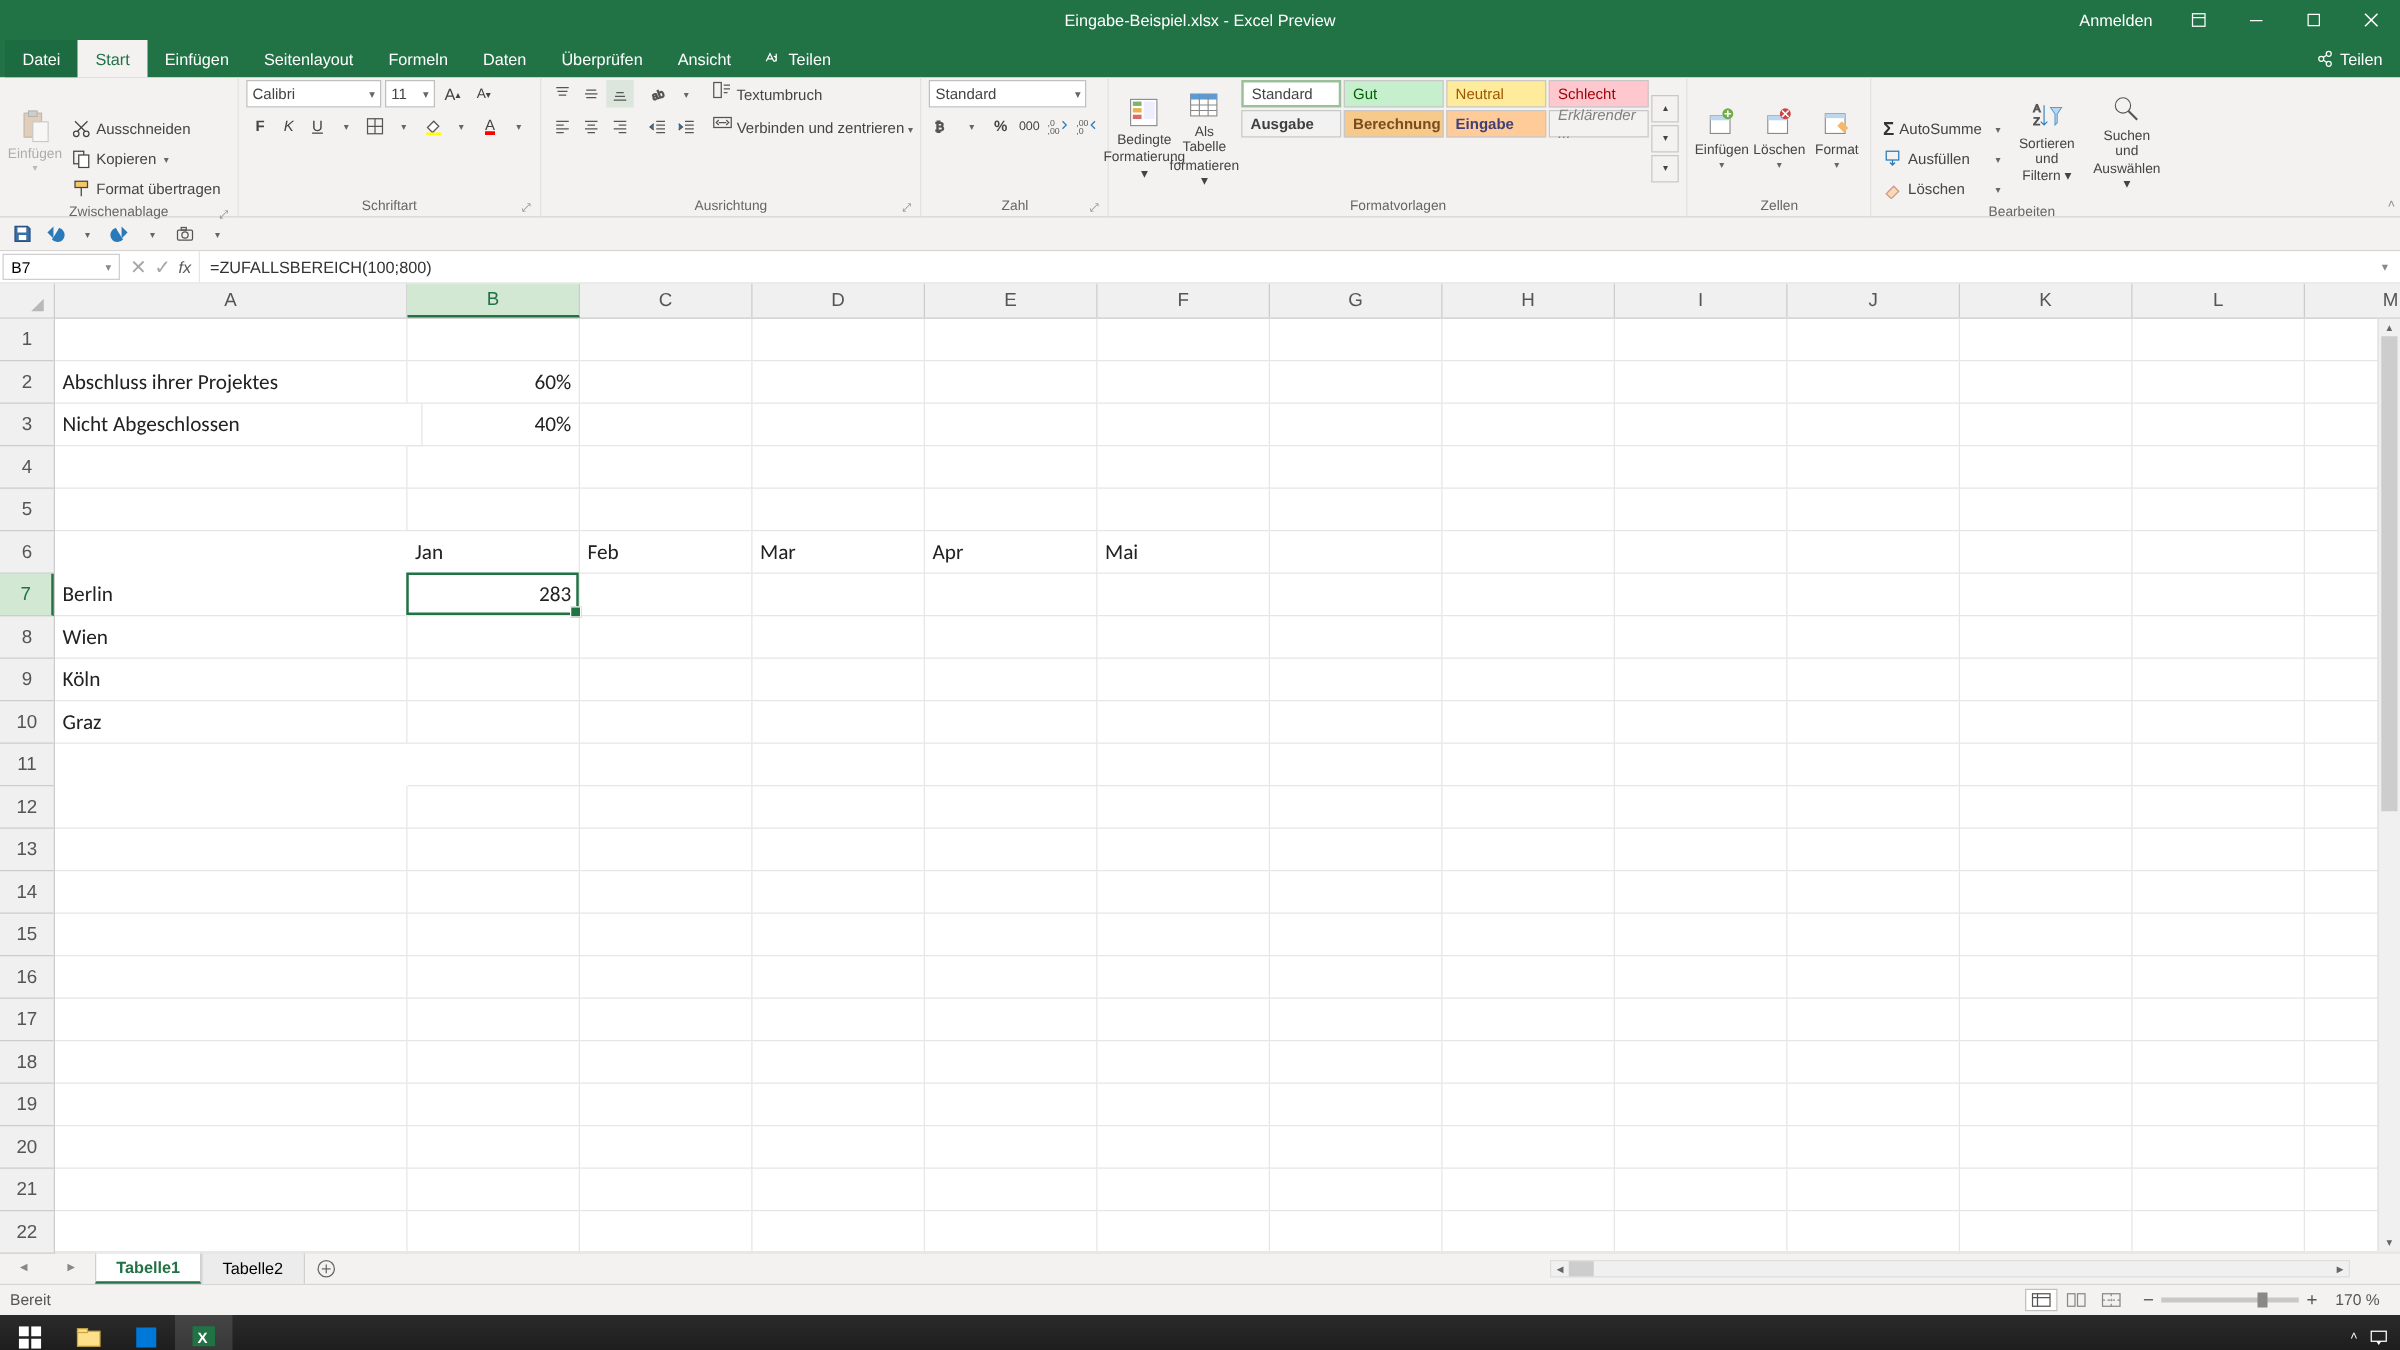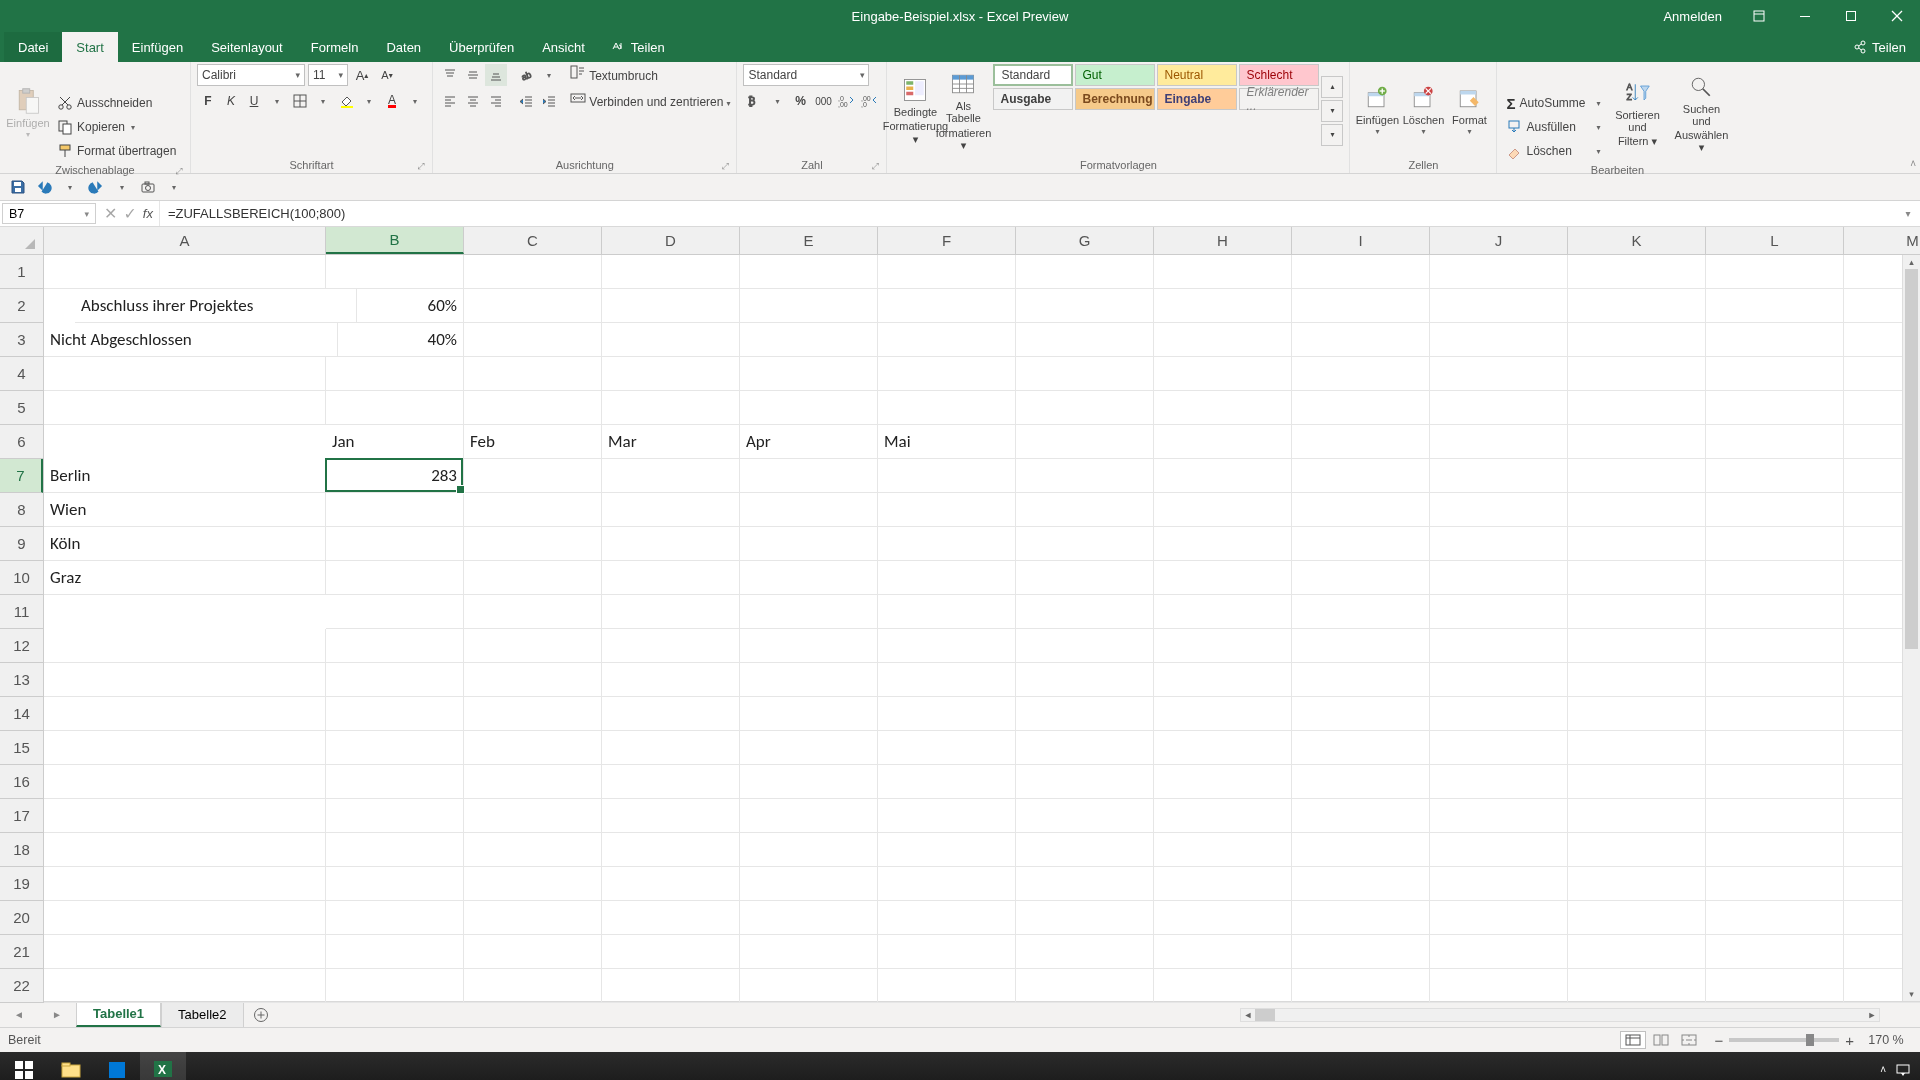--- a/index.html
+++ b/index.html
@@ -632,21 +632,21 @@
           <div class="cell" style="left: 558px; top: 0px; width: 138px; height: 34px;"></div>
           <div class="cell" style="left: 696px; top: 0px; width: 138px; height: 34px;"></div>
           <div class="cell" style="left: 834px; top: 0px; width: 138px; height: 34px;"></div>
           <div class="cell" style="left: 972px; top: 0px; width: 138px; height: 34px;"></div>
           <div class="cell" style="left: 1110px; top: 0px; width: 138px; height: 34px;"></div>
           <div class="cell" style="left: 1248px; top: 0px; width: 138px; height: 34px;"></div>
           <div class="cell" style="left: 1386px; top: 0px; width: 138px; height: 34px;"></div>
           <div class="cell" style="left: 1524px; top: 0px; width: 138px; height: 34px;"></div>
           <div class="cell" style="left: 1662px; top: 0px; width: 138px; height: 34px;"></div>
           <div class="cell" style="left: 1800px; top: 0px; width: 138px; height: 34px;"></div>
-          <div class="cell" style="left: 0px; top: 34px; width: 282px; height: 34px; margin-left: 31px;">Abschluss ihrer Projektes</div>
+          <div class="cell" style="left: 0px; top: 34px; width: 282px; height: 34px;">Abschluss ihrer Projektes</div>
           <div class="cell r-align" style="left: 282px; top: 34px; width: 138px; height: 34px;">60%</div>
           <div class="cell" style="left: 420px; top: 34px; width: 138px; height: 34px;"></div>
           <div class="cell" style="left: 558px; top: 34px; width: 138px; height: 34px;"></div>
           <div class="cell" style="left: 696px; top: 34px; width: 138px; height: 34px;"></div>
           <div class="cell" style="left: 834px; top: 34px; width: 138px; height: 34px;"></div>
           <div class="cell" style="left: 972px; top: 34px; width: 138px; height: 34px;"></div>
           <div class="cell" style="left: 1110px; top: 34px; width: 138px; height: 34px;"></div>
           <div class="cell" style="left: 1248px; top: 34px; width: 138px; height: 34px;"></div>
           <div class="cell" style="left: 1386px; top: 34px; width: 138px; height: 34px;"></div>
           <div class="cell" style="left: 1524px; top: 34px; width: 138px; height: 34px;"></div>

